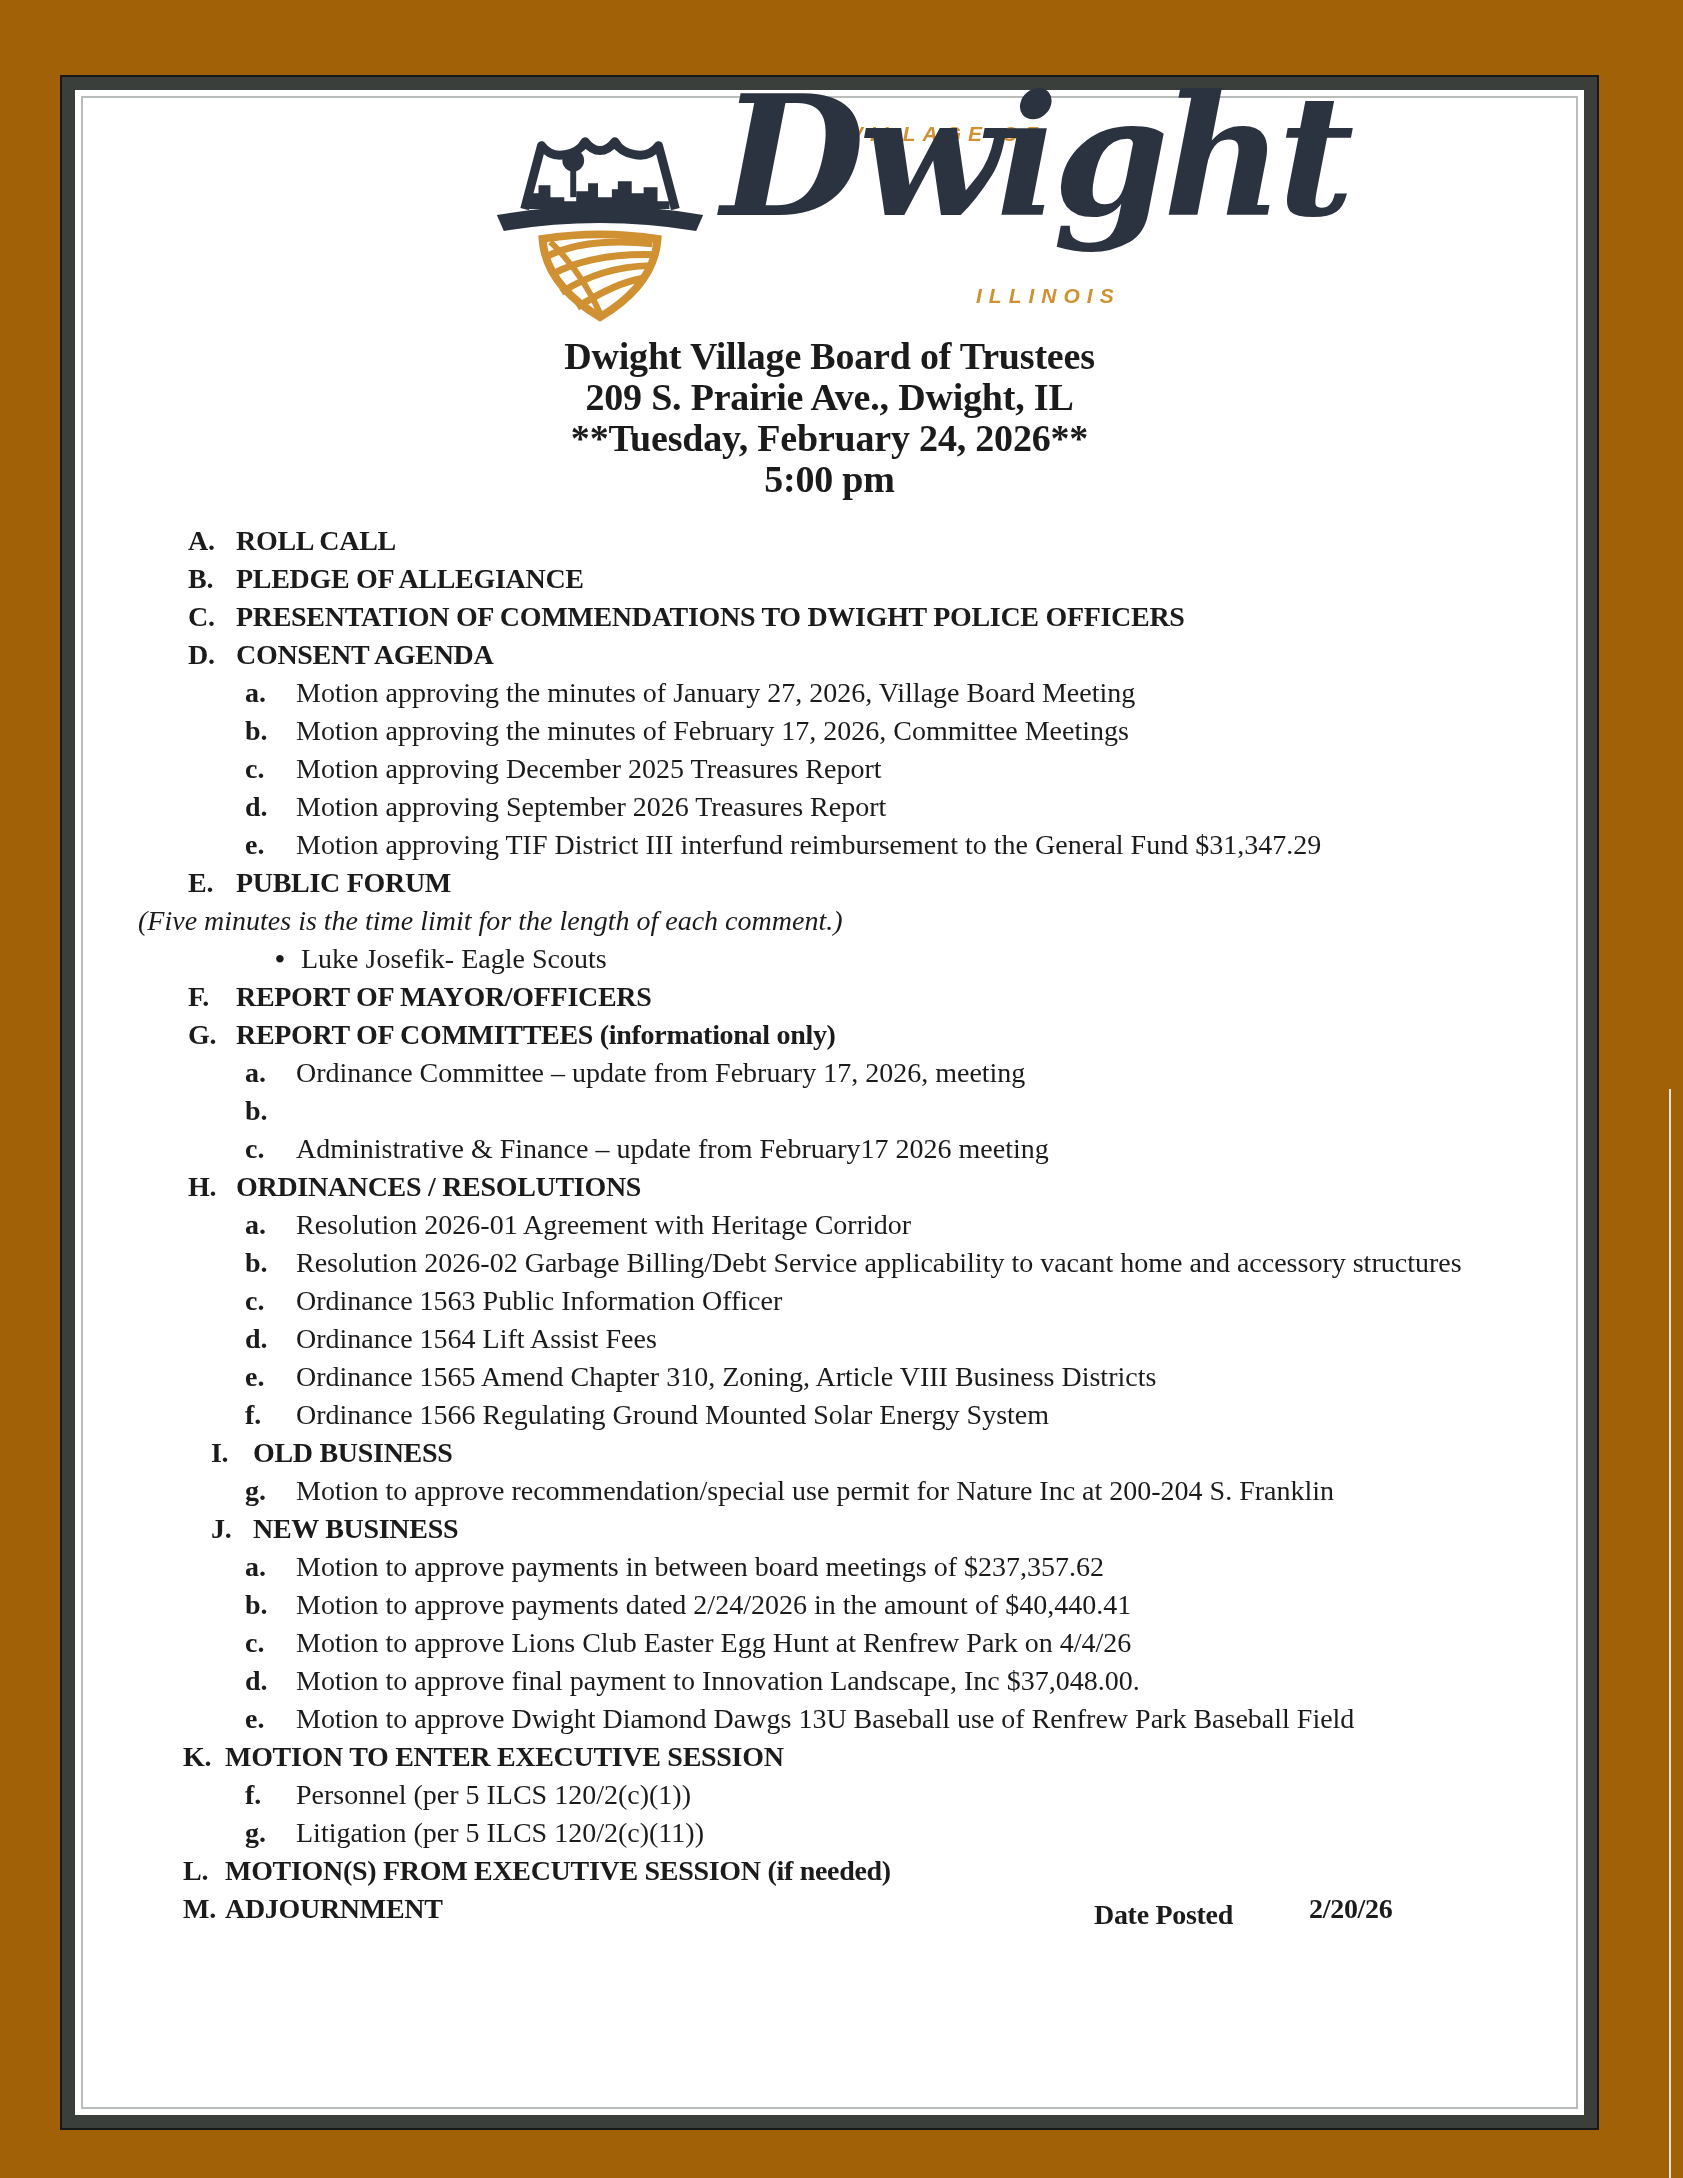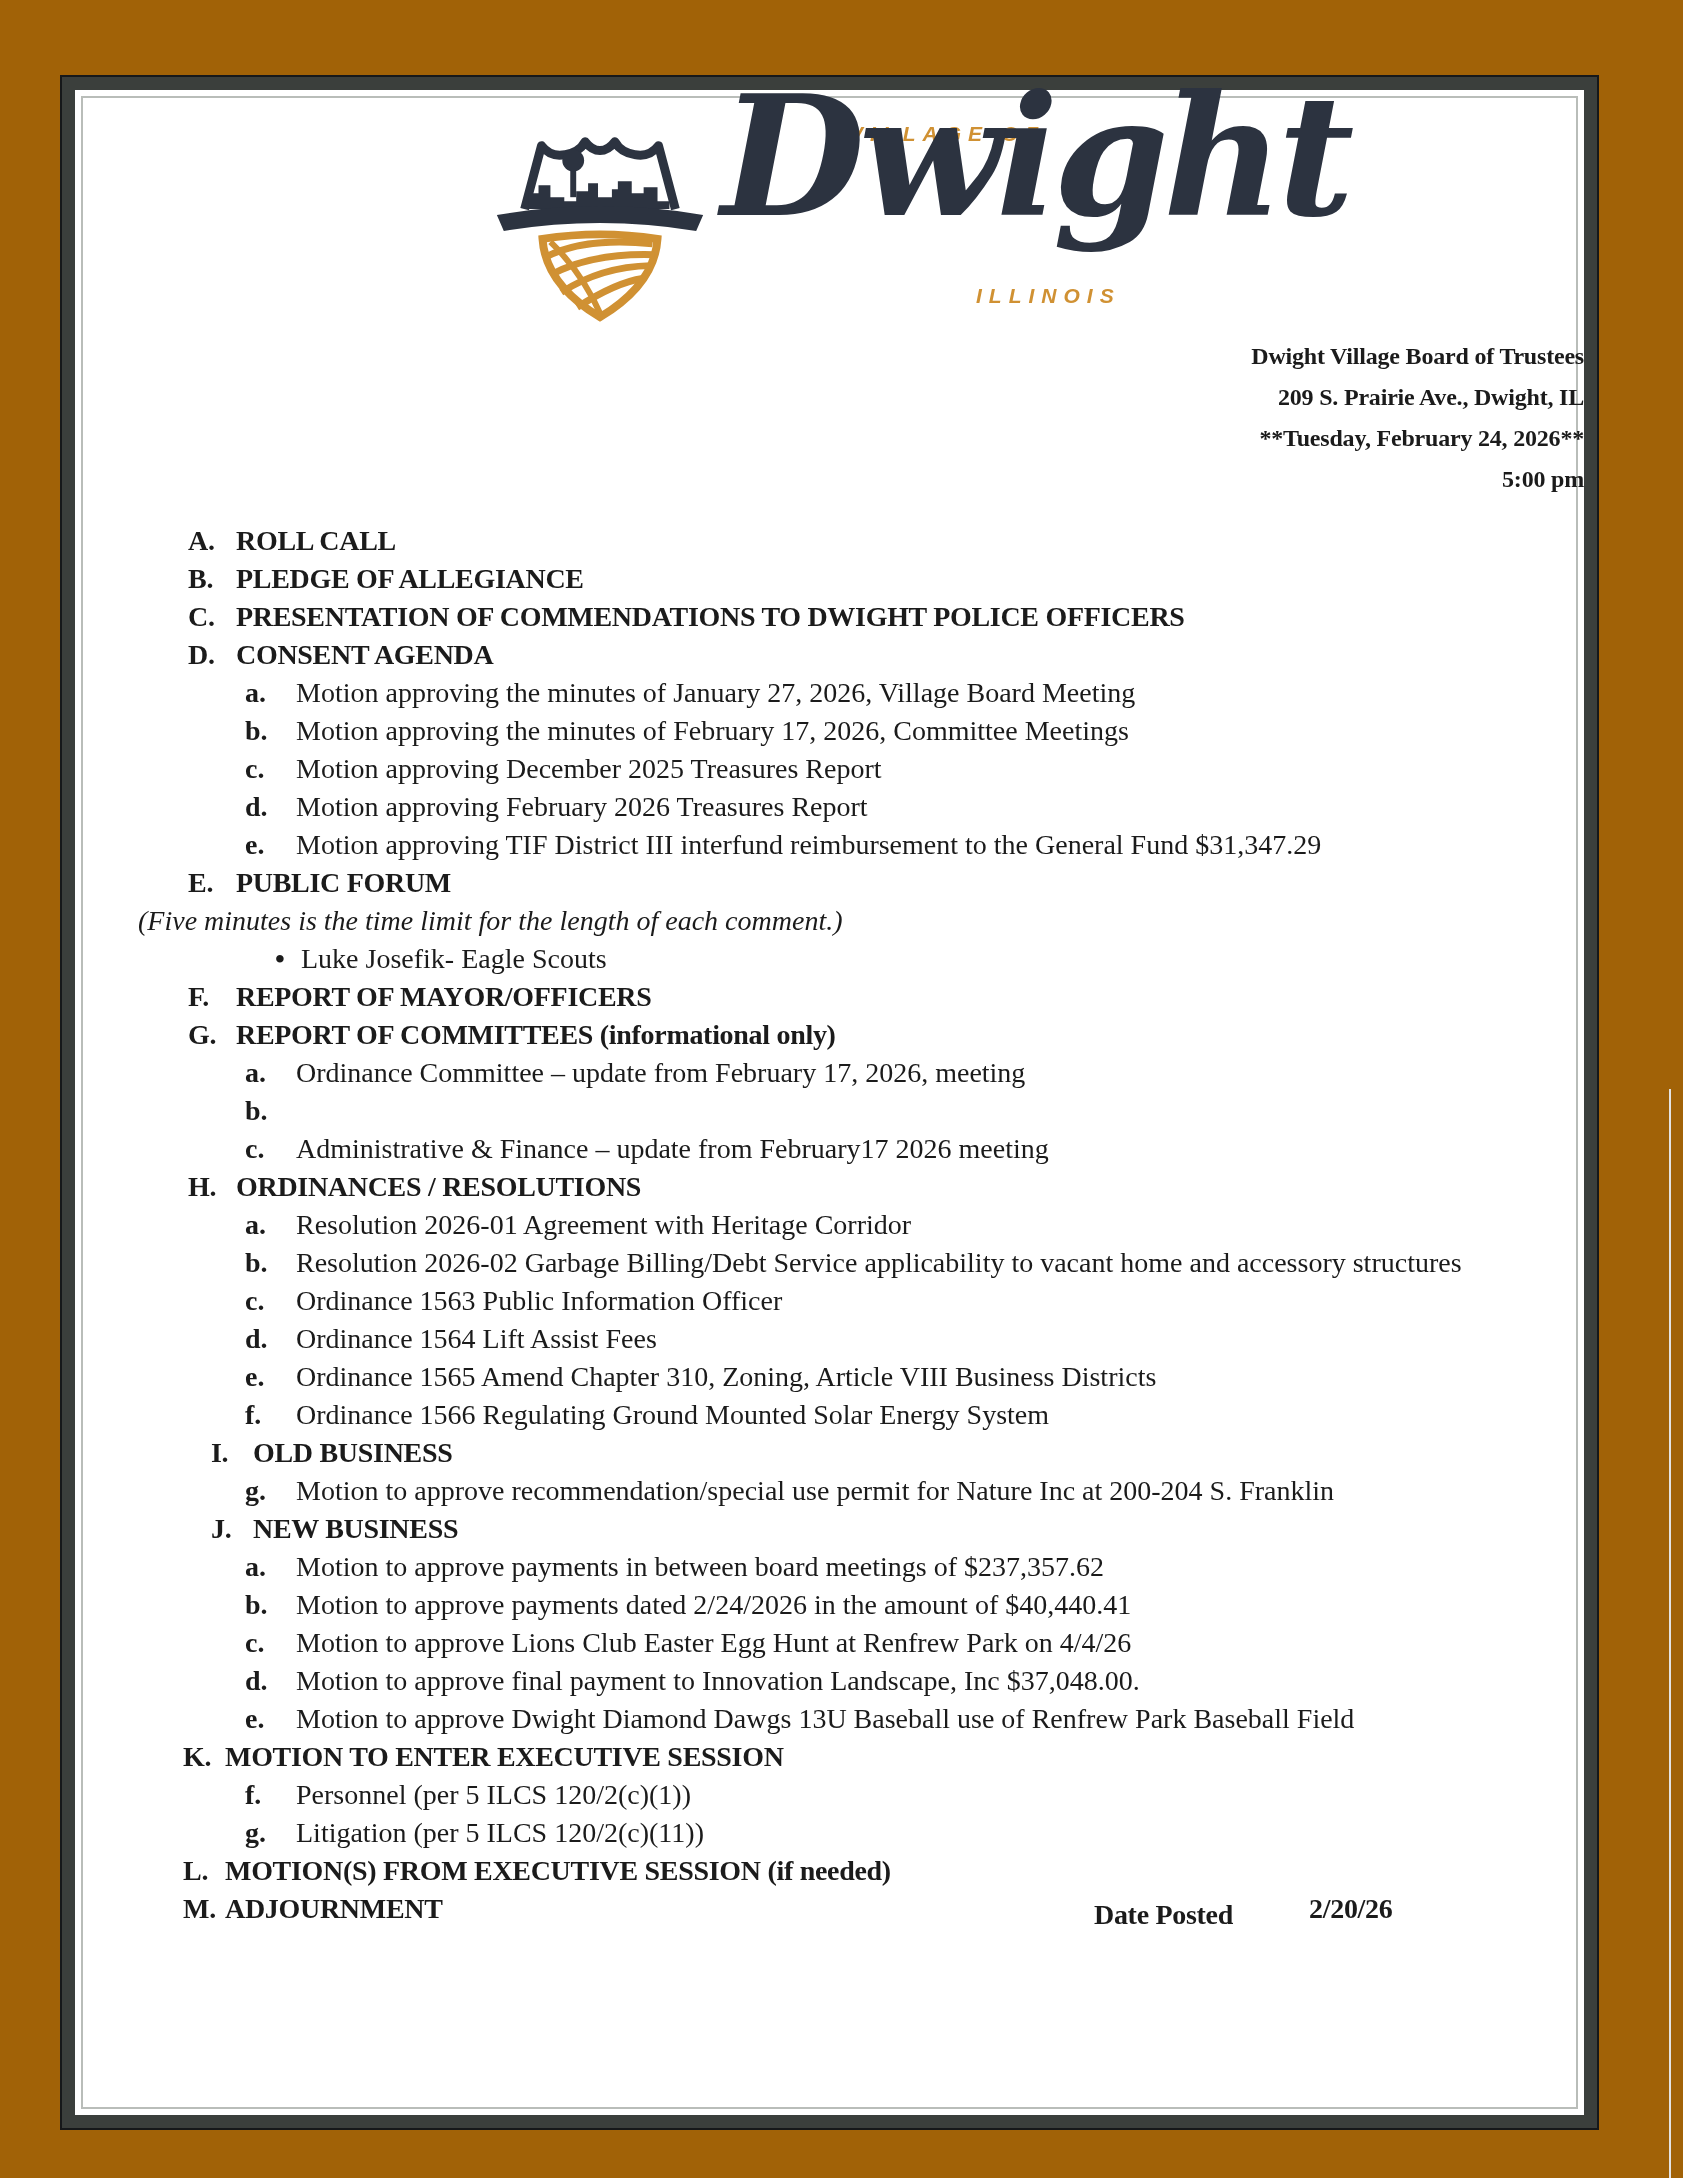--- a/index.html
+++ b/index.html
@@ -16,21 +16,21 @@
   .logo{position:relative;width:713px;height:236px;margin:0 auto;left:8px;}
   .logo svg{position:absolute;left:0;top:4px;}
   .script-name{position:absolute;left:240px;top:-26px;width:465px;text-align:center;
                font-size:166px;line-height:1;font-style:italic;font-weight:bold;color:#2c3340;
                font-family:"DejaVu Serif","Liberation Serif",serif;letter-spacing:-6px;}
   .gold-small{position:absolute;font-style:italic;font-weight:bold;color:#d09133;
               font-size:21px;letter-spacing:7px;font-family:"Liberation Sans",sans-serif;}
   .village-of{left:368px;top:22px;}
   .illinois{left:495px;top:184px;}
 
-  .hline{font-weight:bold;font-size:24px;line-height:41px;letter-spacing:-0.2px;text-align:right;}
+  .hline{font-weight:bold;font-size:38px;line-height:41px;letter-spacing:-0.2px;}
 
   
   .agenda{margin-top:22px;padding-right:69px;font-size:28px;line-height:38px;}
   .row{display:flex;position:relative;}
   .row .letter{flex:0 0 auto;font-weight:bold;}
   .row .text{flex:1 1 auto;}
   .row.section{padding-left:113px;font-weight:bold;letter-spacing:-0.3px;}
   .row.section .letter{width:48px;}
   .row.section.indent-more{padding-left:136px;}
   .row.section.indent-more .letter{width:42px;}
@@ -102,21 +102,21 @@
         <div class="row sub">
           <span class="letter">b.</span>
           <span class="text">Motion approving the minutes of February 17, 2026, Committee Meetings</span>
         </div>
         <div class="row sub">
           <span class="letter">c.</span>
           <span class="text">Motion approving December 2025 Treasures Report</span>
         </div>
         <div class="row sub">
           <span class="letter">d.</span>
-          <span class="text">Motion approving February 2026 Treasures Report</span>
+          <span class="text">Motion approving September 2026 Treasures Report</span>
         </div>
         <div class="row sub">
           <span class="letter">e.</span>
           <span class="text">Motion approving TIF District III interfund reimbursement to the General Fund $31,347.29</span>
         </div>
         <div class="row section">
           <span class="letter">E.</span>
           <span class="text">PUBLIC FORUM</span>
         </div>
         <div class="row note">

